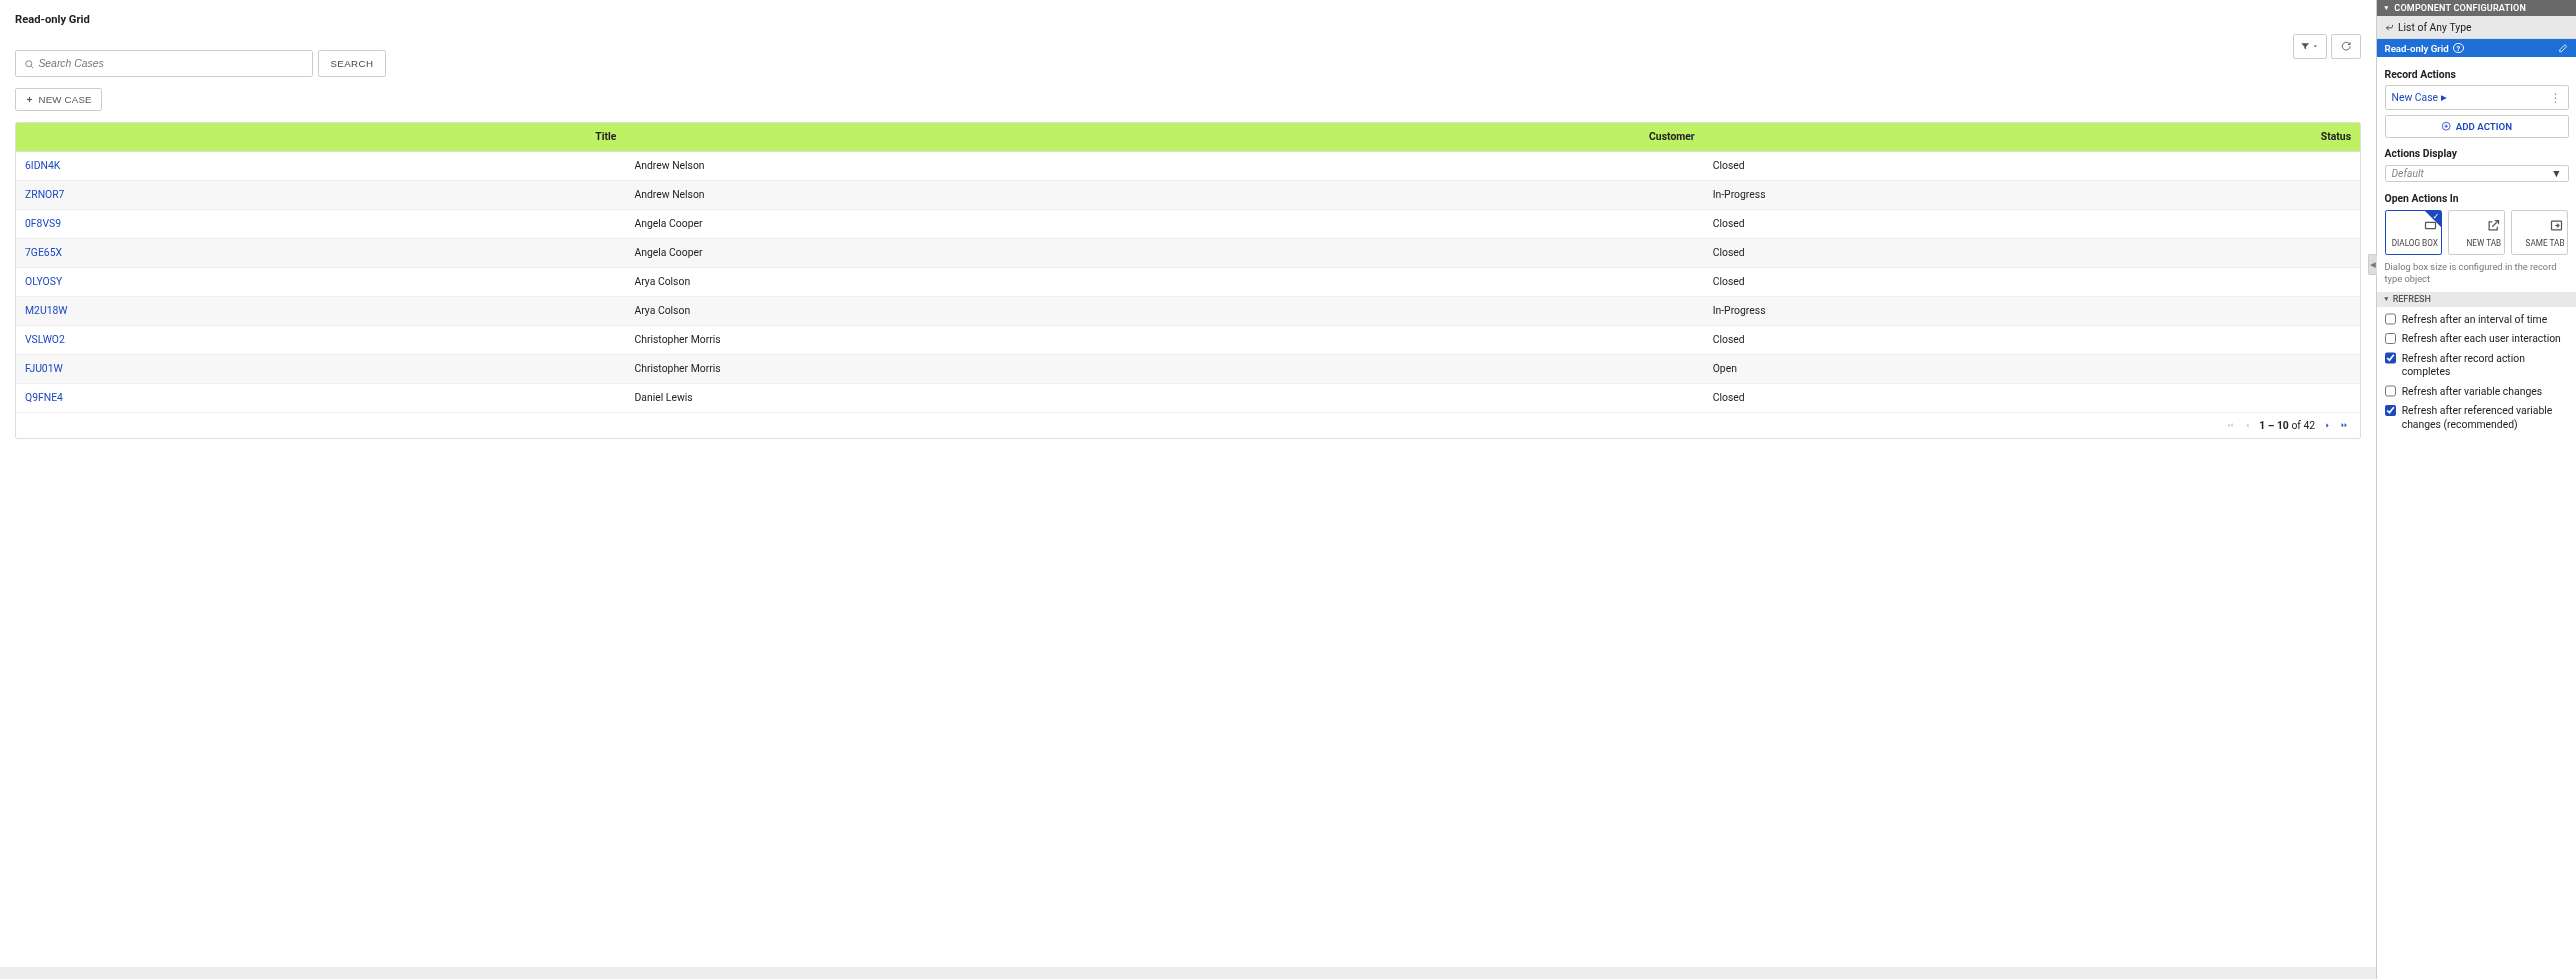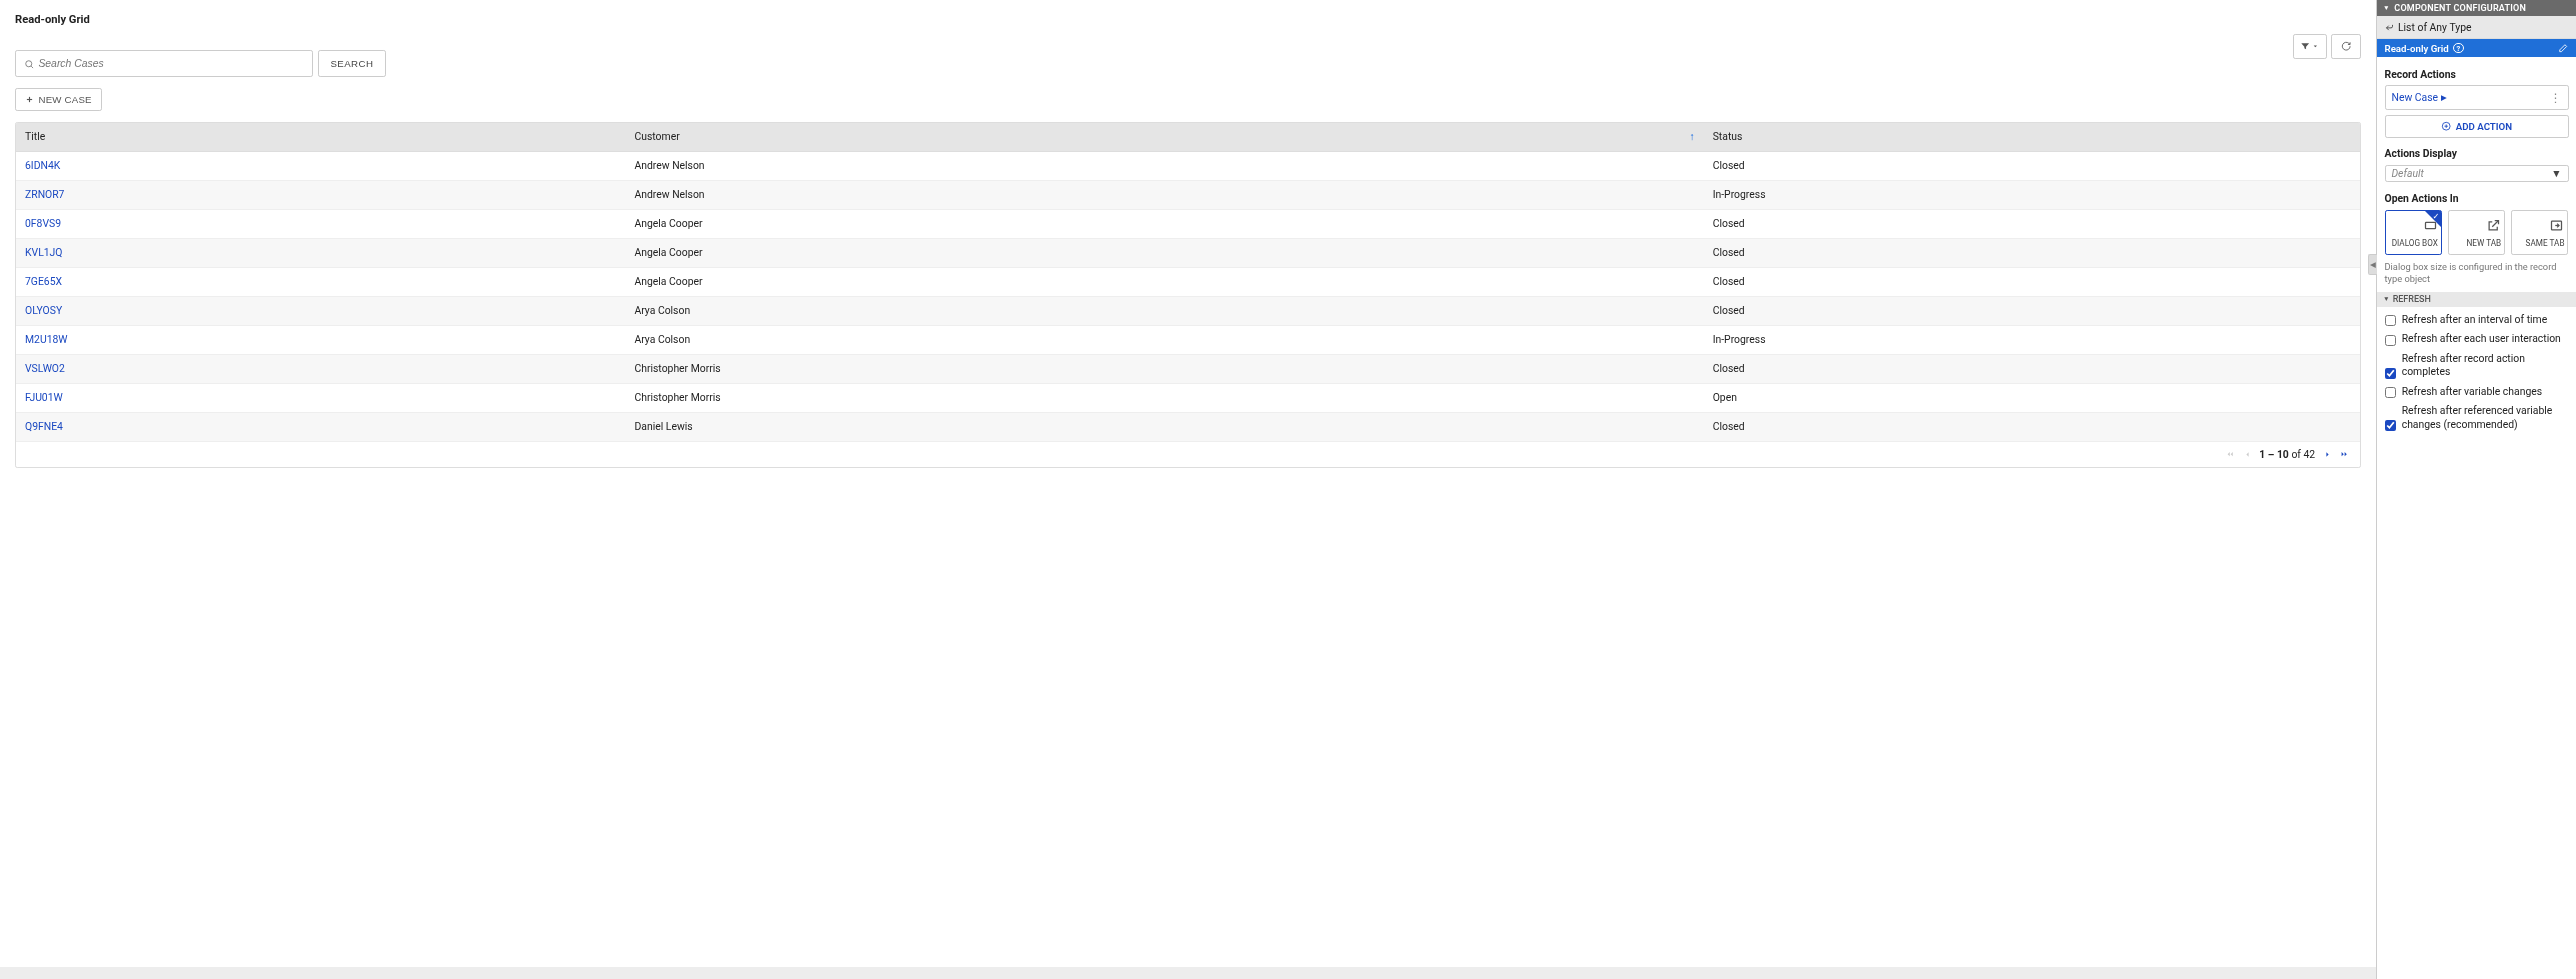--- a/index.html
+++ b/index.html
@@ -12,21 +12,21 @@
 .search-wrap input { border: none; outline: none; flex: 1; font-size: 10.4px; font-style: italic; color: #666; }
 .search-btn { height: 27px; border: 0.7px solid #ccc; background: #fff; padding: 0 12px; font-size: 9.7px; letter-spacing: 0.4px; color: #444; cursor: pointer; border-radius: 2.2px; }
 .toolbar-right { position: absolute; top: 34px; right: 15px; display: flex; gap: 4.5px; }
 .icon-btn { height: 25px; width: 30px; border: 0.7px solid #ccc; background: #fff; border-radius: 2.2px; display: inline-flex; align-items: center; justify-content: center; cursor: pointer; color: #555; }
 .icon-btn svg { width: 10.4px; height: 10.4px; }
 .filter-btn { width: 34px; }
 .newcase-btn { display: inline-flex; align-items: center; gap: 4.5px; border: 0.7px solid #ccc; background: #fff; padding: 5.2px 9px; border-radius: 2.2px; color: #555; font-size: 9.7px; cursor: pointer; letter-spacing: 0.2px; margin-bottom: 10.4px; }
 .newcase-btn svg { width: 9px; height: 9px; }
 .grid { border: 0.7px solid #ddd; border-radius: 2.2px; overflow: hidden; }
 .grid table { width: 100%; border-collapse: collapse; }
-.grid th { text-align: left; font-weight: 400; padding: 7.5px 9px; border-bottom: 0.7px solid #ddd; background: #e5e5e5; font-size: 10.4px; position: relative; }
+.grid th { text-align: right; font-weight: 700; padding: 7.5px 9px; border-bottom: 0.7px solid #ddd; background: #bef264; font-size: 10.4px; position: relative; }
 .grid th .sort-up { color: #1569e0; position: absolute; right: 9px; font-size: 10.4px; }
 .grid td { padding: 7.5px 9px; border-bottom: 0.7px solid #eee; font-size: 10.4px; }
 .grid tbody tr:nth-child(even) td { background: #f7f7f7; }
 .grid td a { color: #1b49c1; text-decoration: none; }
 .pager { display: flex; align-items: center; justify-content: flex-end; gap: 7.5px; padding: 6px 10.4px; font-size: 10.4px; }
 .pager .nav { color: #1b49c1; cursor: pointer; display: inline-flex; }
 .pager .nav.disabled { color: #ccc; cursor: default; }
 .pager .info b { font-weight: 700; }
 .footer-bar { position: absolute; left: 0; right: 0; bottom: 0; height: 12px; background: #ededed; }
 
@@ -49,21 +49,21 @@
 .select-box { border: 0.7px solid #ccc; border-radius: 2.2px; padding: 1px 6px; font-style: italic; color: #888; display: flex; align-items: center; justify-content: space-between; font-size: 10.4px; margin-bottom: 10.4px; cursor: pointer; }
 .open-options { display: flex; gap: 6px; margin-bottom: 6px; }
 .open-card { flex: 1; border: 0.7px solid #ccc; border-radius: 2.2px; padding: 7.5px 3px 6px; display: flex; flex-direction: column; align-items: flex-end; gap: 4.5px; cursor: pointer; font-size: 8.2px; color: #444; position: relative; }
 .open-card svg { width: 15px; height: 15px; color: #555; }
 .open-card.selected { border: 1.5px solid #1b49c1; }
 .open-card.selected .corner { position: absolute; top: 0; right: 0; width: 0; height: 0; border-left: 16.4px solid transparent; border-top: 16.4px solid #1b49c1; }
 .open-card.selected .corner::after { content: "✓"; position: absolute; top: -15.7px; right: 1.5px; color: #fff; font-size: 8.2px; }
 .hint { font-size: 9.3px; color: #777; margin-bottom: 7.5px; line-height: 1.3; }
 .sub-header { background: #e8e8e8; font-size: 9px; font-weight: 500; color: #555; padding: 2.2px 6px; margin: 0 -7.5px 6px; display: flex; align-items: center; gap: 3px; }
 .sub-header .tri { font-size: 6.7px; }
-.check-row { display: flex; align-items: flex-end; gap: 6px; font-size: 10.4px; margin-bottom: 6px; line-height: 1.3; }
+.check-row { display: flex; align-items: flex-start; gap: 6px; font-size: 10.4px; margin-bottom: 6px; line-height: 1.3; }
 .check-row input[type=checkbox] { width: 11.2px; height: 11.2px; accent-color: #1b49c1; margin-top: 0.7px; cursor: pointer; }
 .collapse-tab { position: absolute; left: -9px; top: 254px; width: 9px; height: 21px; background: #ddd; border: 0.7px solid #ccc; border-right: none; border-radius: 2.2px 0 0 2.2px; display: flex; align-items: center; justify-content: center; cursor: pointer; color: #777; font-size: 7.5px; }
 </style>
 </head>
 <body>
 
 <div class="main-area">
   <div class="main-title">Read-only Grid</div>
 
   <div class="search-row">
@@ -121,25 +121,20 @@
     <td><a href="#">ZRNOR7</a></td>
     <td>Andrew Nelson</td>
     <td>In-Progress</td>
           </tr>
           <tr>
     <td><a href="#">0F8VS9</a></td>
     <td>Angela Cooper</td>
     <td>Closed</td>
           </tr>
           <tr>
-    <td><a href="#">KVL1JQ</a></td>
-    <td>Angela Cooper</td>
-    <td>Closed</td>
-          </tr>
-          <tr>
     <td><a href="#">7GE65X</a></td>
     <td>Angela Cooper</td>
     <td>Closed</td>
           </tr>
           <tr>
     <td><a href="#">OLYOSY</a></td>
     <td>Arya Colson</td>
     <td>Closed</td>
           </tr>
           <tr>

